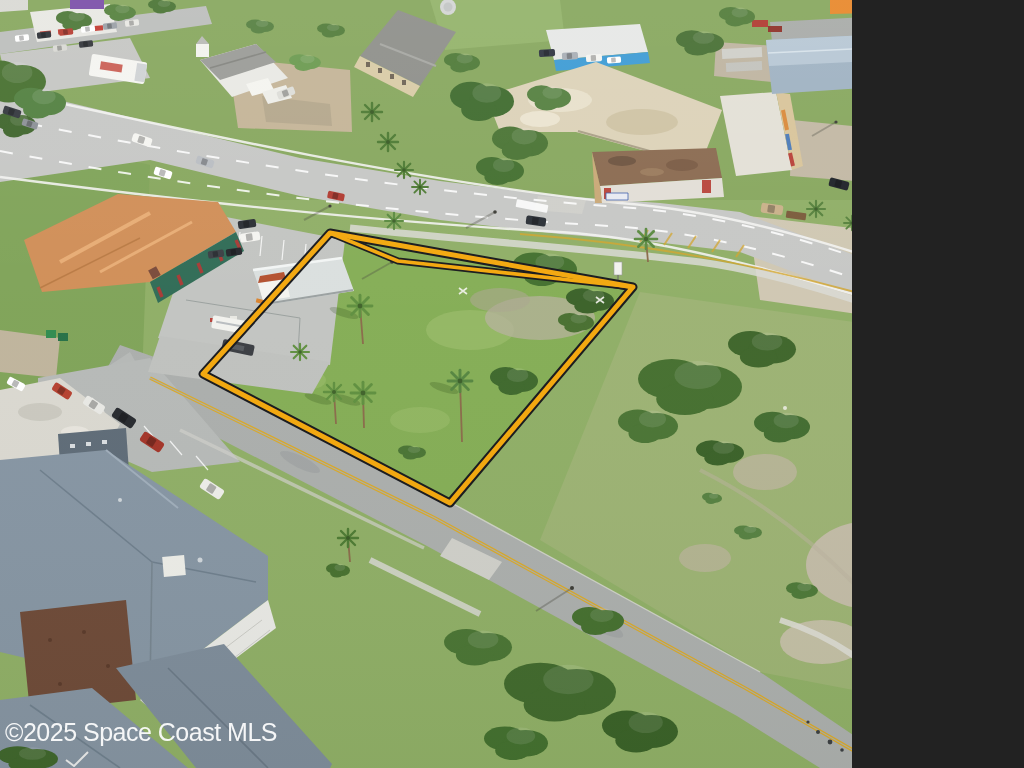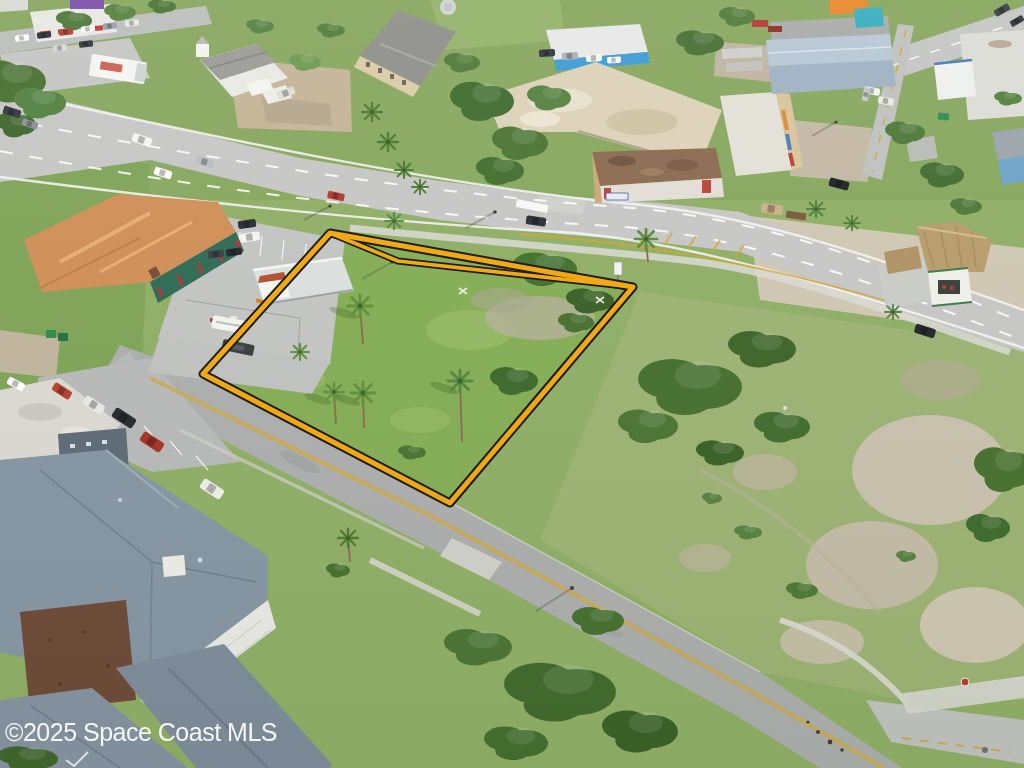--- a/index.html
+++ b/index.html
@@ -1,16 +1,16 @@
 <!DOCTYPE html>
 <html><head>
 <meta charset="utf-8">
 <style>
   html,body{margin:0;padding:0;background:#222;}
-  .stage{position:relative;width:1024px;height:768px;overflow:hidden;background:#8fae66;
+  .stage{position:relative;width:852px;height:768px;overflow:hidden;background:#8fae66;
          font-family:"Liberation Sans",sans-serif;}
   .stage svg{position:absolute;left:0;top:0;}
   .watermark{position:absolute;left:5px;top:718px;font-size:25px;letter-spacing:-0.5px;
              color:rgba(255,255,255,0.92);font-weight:400;white-space:nowrap;
              font-family:"Liberation Sans",sans-serif;}
 </style>
 </head>
 <body>
 
 <div class="stage">

